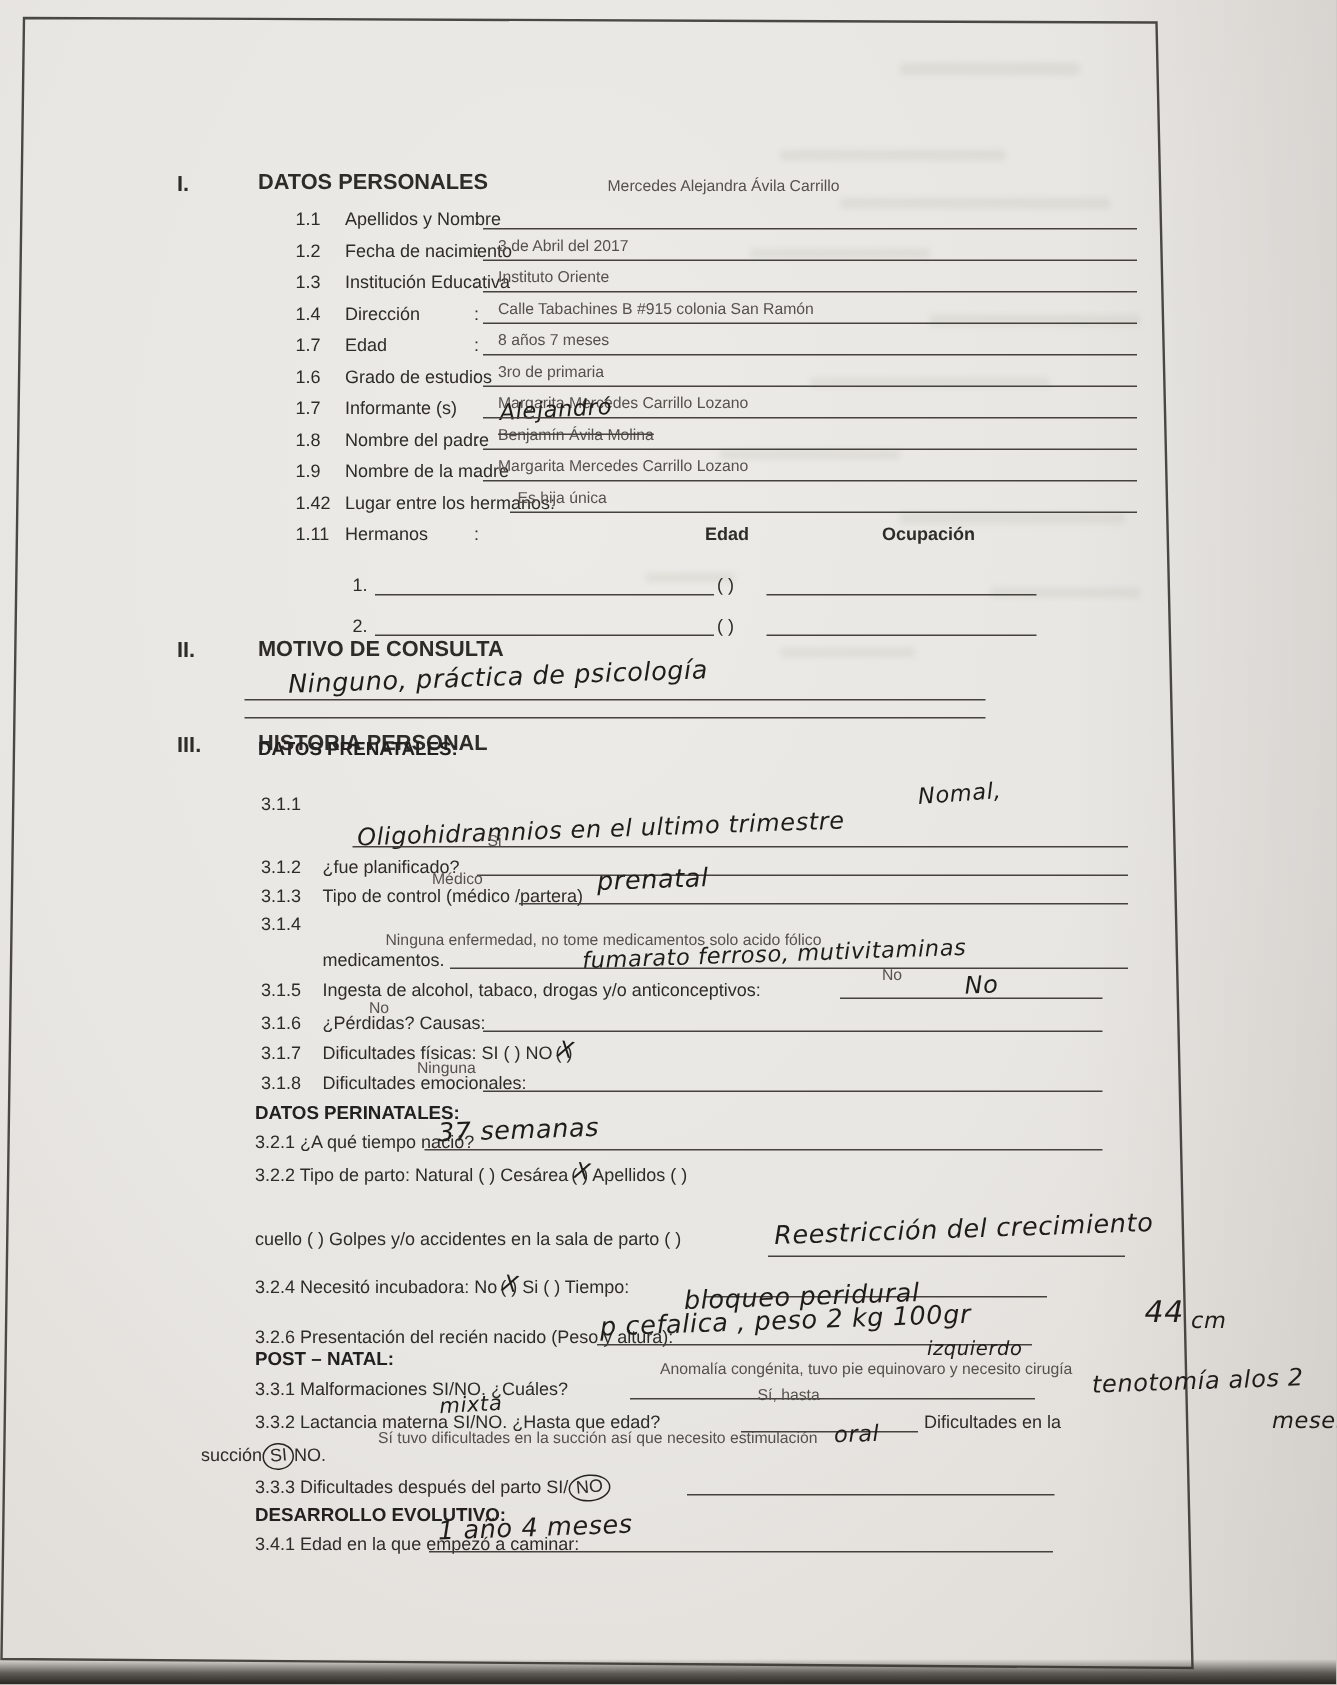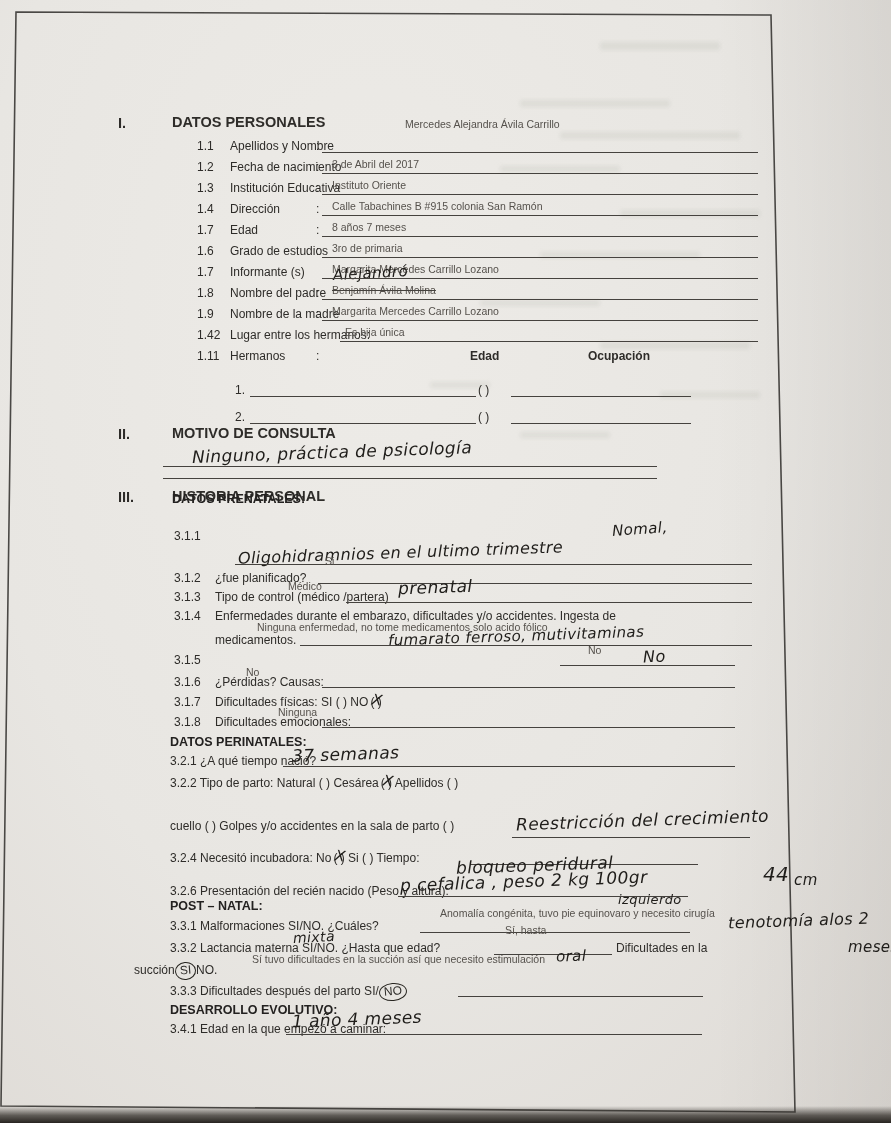--- a/index.html
+++ b/index.html
@@ -149,28 +149,28 @@
   <div class="abs print" style="left:215px;top:571px">¿fue planificado?</div>
   <div class="line" style="left:318px;top:583px;width:434px"></div>
 
   <div class="abs typed" style="left:288px;top:580px">Médico</div>
   <div class="abs print" style="left:174px;top:590px">3.1.3</div>
   <div class="abs print" style="left:215px;top:590px">Tipo de control (médico /partera)</div>
   <div class="abs hand h17 r-2" style="left:398px;top:577px">prenatal</div>
   <div class="line" style="left:346px;top:602px;width:406px"></div>
 
   <div class="abs print" style="left:174px;top:609px">3.1.4</div>
-  <div class="abs print" style="left:215px;top:609px">Enfermedades durante el embarazo, dificultades y/o accidentes. Ingesta de</div>
   <div class="abs typed" style="left:257px;top:621px">Ninguna enfermedad, no tome medicamentos solo acido fólico</div>
   <div class="abs print" style="left:215px;top:633px">medicamentos.</div>
   <div class="abs hand h15 r-2" style="left:388px;top:627px">fumarato ferroso, mutivitaminas</div>
   <div class="line" style="left:300px;top:645px;width:452px"></div>
 
   <div class="abs typed" style="left:588px;top:644px">No</div>
   <div class="abs print" style="left:174px;top:653px">3.1.5</div>
+  <div class="abs print" style="left:215px;top:653px">Ingesta de alcohol, tabaco, drogas y/o anticonceptivos:</div>
   <div class="abs hand h16 r-3" style="left:643px;top:647px">No</div>
   <div class="line" style="left:560px;top:665px;width:175px"></div>
 
   <div class="abs typed" style="left:246px;top:666px">No</div>
   <div class="abs print" style="left:174px;top:675px">3.1.6</div>
   <div class="abs print" style="left:215px;top:675px">¿Pérdidas? Causas:</div>
   <div class="line" style="left:322px;top:687px;width:413px"></div>
 
   <div class="abs print" style="left:174px;top:695px">3.1.7</div>
   <div class="abs print" style="left:215px;top:695px">

